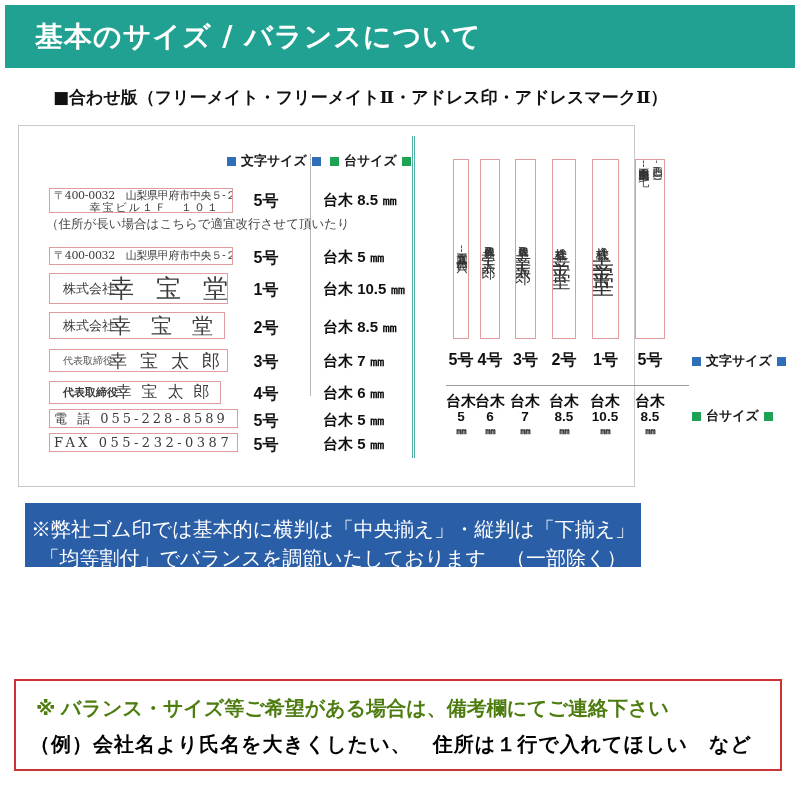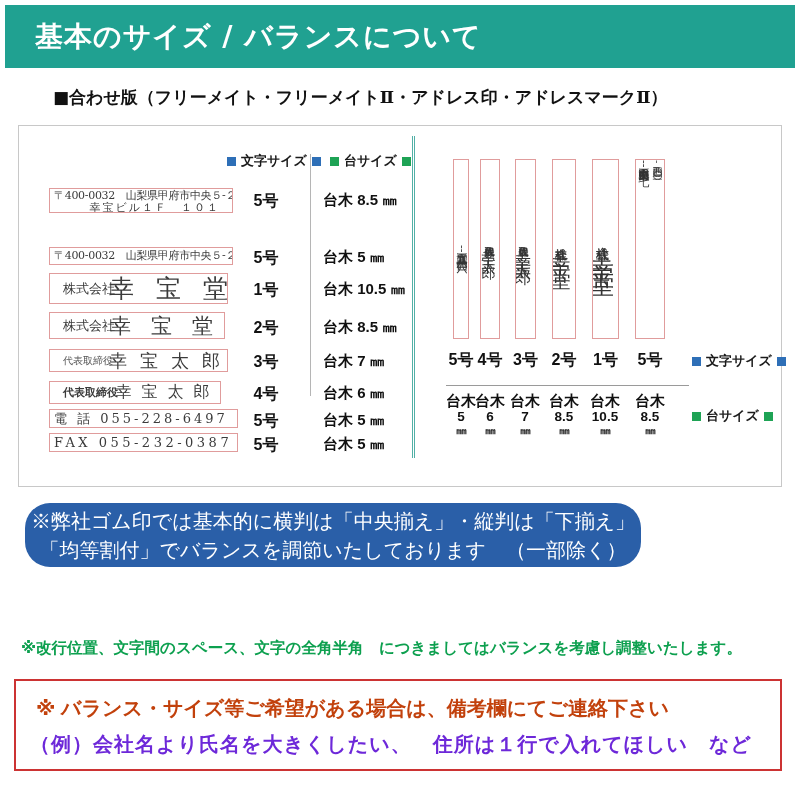--- a/index.html
+++ b/index.html
@@ -9,21 +9,21 @@
 
   
   .header { position:absolute; left:5px; top:5px; width:790px; height:63px; background:#20a191; }
   .header h1 { font-family:"DejaVu Serif","Liberation Serif",serif; font-weight:600;
                color:#fff; font-size:28px; line-height:63px; padding-left:30px; letter-spacing:1px; }
 
   .subtitle { position:absolute; left:13px; top:86px; font-family:"DejaVu Serif","Liberation Serif",serif;
               font-weight:bold; font-size:17px; color:#111;margin-left:40px; }
 
   
-  .main-box { position:absolute; left:18px; top:125px; width:764px; height:362px;
+  .main-box { position:absolute; left:18px; top:125px; width:617px; height:362px;
               border:1px solid #c8c8c8; background:#fff; }
 
   .legend { position:absolute; font-size:13px; font-weight:bold; color:#1a1a1a; white-space:nowrap; }
   .sq { display:inline-block; width:9px; height:9px; margin:0 5px; vertical-align:middle; }
   .sq.blue { background:#2e6fb7; }
   .sq.green { background:#1ea355; }
 
   .vline-gray { position:absolute; left:291px; top:28px; width:1px; height:242px; background:#b5b5b5; }
   .divider-teal { position:absolute; left:393px; top:10px; width:3px; height:322px;
                   border-left:1px solid #52b0a6; border-right:1px solid #52b0a6; }
@@ -58,33 +58,33 @@
   .size-label { position:absolute; top:224px; text-align:center; font-weight:bold; font-size:16px; color:#111; }
 
   .daiki { position:absolute; top:267px; width:30px; display:flex; flex-direction:column; align-items:center;
            font-weight:bold; color:#111; font-size:15px; line-height:16px; }
   .daiki .num { font-size:13.5px; line-height:15px; }
   .daiki .unit { font-size:11px; line-height:12px; letter-spacing:-1px; }
 
   
   .notice { position:absolute; left:25px; top:503px; width:616px; height:64px; background:#2a5fa8;
             color:#fff; font-family:"DejaVu Serif","Liberation Serif",serif; font-size:20px;
-            line-height:29px; text-align:center; padding-top:4px;border-radius:25px; }
+            line-height:29px; text-align:center; padding-top:12px; }
 
   .statement { position:absolute; left:15px; top:584px; font-size:27px; font-weight:bold;
                letter-spacing:-1px; color:#0a0a0a; white-space:nowrap; }
 
   .green-note { position:absolute; left:21px; top:638px; font-size:15.5px; font-weight:bold;
                 color:#0da04f; white-space:nowrap; }
 
   
   .request { position:absolute; left:14px; top:679px; width:768px; height:92px;
              border:2px solid #cc3333; background:#fff; }
-  .request .r1 { position:absolute; left:20px; top:14px; font-size:20px; font-weight:bold; color:#c2410c; white-space:nowrap; }
-  .request .r2 { position:absolute; left:14px; top:50px; font-size:20px; font-weight:bold; color:#6d28d9; letter-spacing:1px; white-space:nowrap; }
+  .request .r1 { position:absolute; left:20px; top:14px; font-size:20px; font-weight:bold; color:#4d7c0f; white-space:nowrap; }
+  .request .r2 { position:absolute; left:14px; top:50px; font-size:20px; font-weight:bold; color:#000000; letter-spacing:1px; white-space:nowrap; }
 </style>
 </head>
 <body>
 
 <div class="page">
 
   <div class="header">
     <h1>基本のサイズ / バランスについて</h1>
   </div>
 
@@ -104,21 +104,21 @@
     <div class="hline-gray"></div>
 
     <div class="stamp-h" style="left:30px; top:62px; width:184px; height:25px;">
       <span class="addr1">〒400-0032　山梨県甲府市中央５-２-７</span>
       <span class="addr2">幸宝ビル１Ｆ　１０１</span>
     </div>
     <div class="moji-l" style="top:65px;">5号</div>
     <div class="dai-l" style="top:65px;">台木 8.5 ㎜</div>
 
     <div class="note">
-      <br>
+      <span>（住所が長い場合はこちらで適宜改行させて頂いたり</span><br>
     </div>
 
     <div class="stamp-h single" style="left:30px; top:121px; width:184px; height:18px;">
       <span class="addr1">〒400-0032　山梨県甲府市中央５-２-７</span>
     </div>
     <div class="moji-l" style="top:122px;">5号</div>
     <div class="dai-l" style="top:122px;">台木 5 ㎜</div>
 
     <div class="stamp-h combo" style="left:30px; top:147px; width:179px; height:31px;">
       <span class="prefix" style="font-size:13px;">株式会社</span>
@@ -142,21 +142,21 @@
     <div class="dai-l" style="top:226px;">台木 7 ㎜</div>
 
     <div class="stamp-h combo" style="left:30px; top:255px; width:172px; height:23px;">
       <span class="prefix" style="font-size:11px; font-family:'DejaVu Sans','Liberation Sans',sans-serif; font-weight:bold;">代表取締役</span>
       <span class="name" style="font-size:16px; letter-spacing:10px; margin-left:-3px;">幸宝太郎</span>
     </div>
     <div class="moji-l" style="top:258px;">4号</div>
     <div class="dai-l" style="top:258px;">台木 6 ㎜</div>
 
     <div class="stamp-h single" style="left:30px; top:283px; width:189px; height:19px;">
-      <span class="addr1" style="font-size:13px; letter-spacing:3px;">電 話 055-228-6497</span>
+      <span class="addr1" style="font-size:13px; letter-spacing:3px;">電 話 055-228-8589</span>
     </div>
     <div class="moji-l" style="top:285px;">5号</div>
     <div class="dai-l" style="top:285px;">台木 5 ㎜</div>
 
     <div class="stamp-h single" style="left:30px; top:307px; width:189px; height:19px;align-items:center;">
       <span class="addr1" style="font-size:13px; letter-spacing:3.5px;">FAX 055-232-0387</span>
     </div>
     <div class="moji-l" style="top:309px;">5号</div>
     <div class="dai-l" style="top:309px;">台木 5 ㎜</div>
 
@@ -227,20 +227,19 @@
     </div>
 
   </div>
 
   <div class="notice">
     <span>※弊社ゴム印では基本的に横判は「中央揃え」・縦判は「下揃え」</span><br>
     <span>「均等割付」でバランスを調節いたしております　（一部除く）</span>
   </div>
 
 
-  <div class="green-note">※改行位置、文字間のスペース、文字の全角半角　につきましてはバランスを考慮し調整いたします。</div>
 
   <div class="request">
     <div class="r1">※ バランス・サイズ等ご希望がある場合は、備考欄にてご連絡下さい</div>
     <div class="r2">（例）会社名より氏名を大きくしたい、　住所は１行で入れてほしい　など</div>
   </div>
 
 </div>
 
 </body></html>

